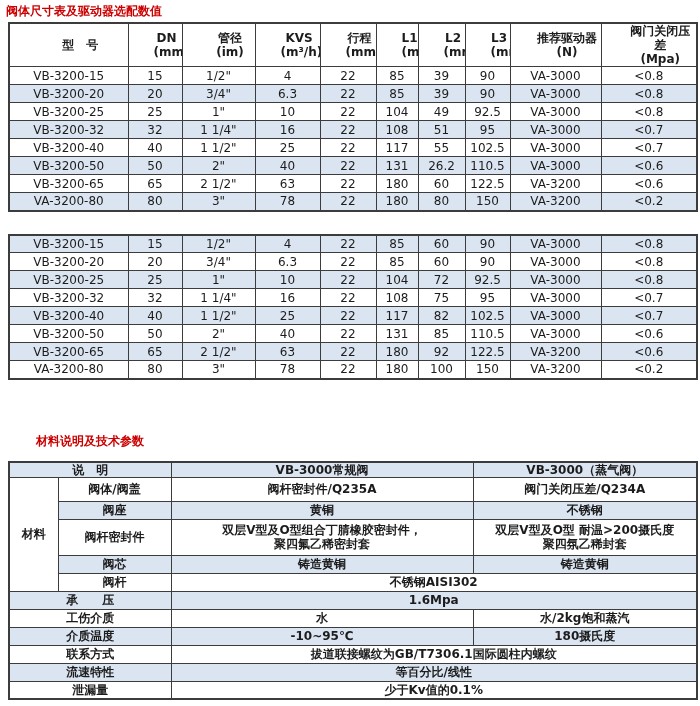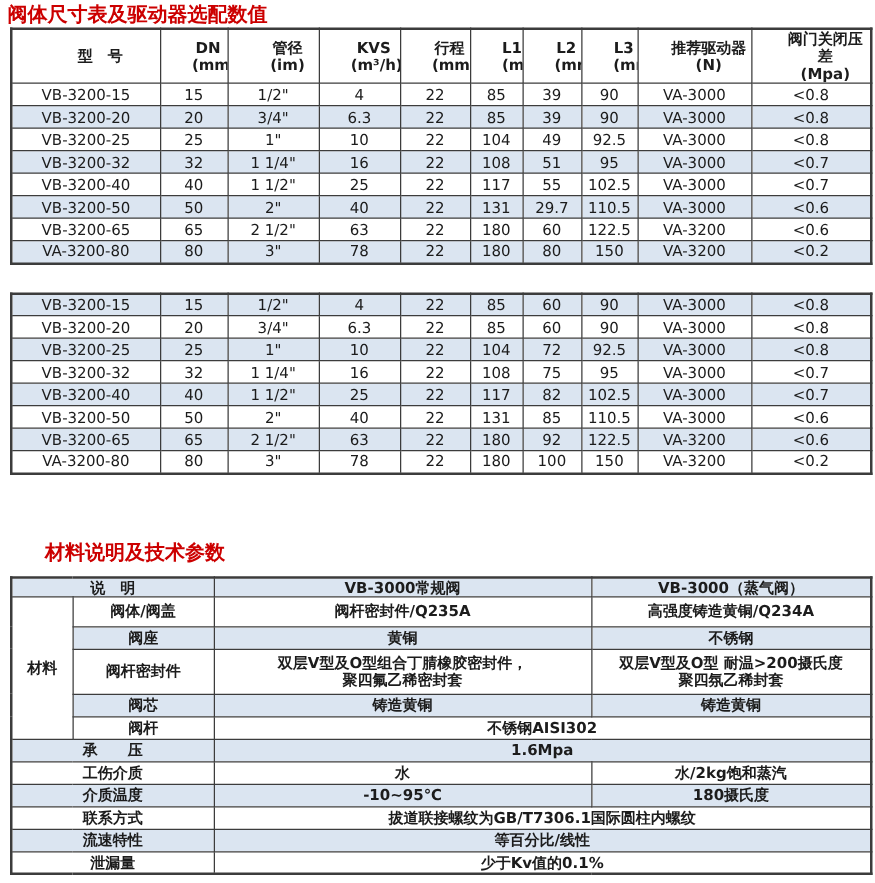--- a/index.html
+++ b/index.html
@@ -6,21 +6,21 @@
     margin: 0;
     padding: 0;
     background: #ffffff;
     width: 700px;
     font-family: "DejaVu Sans", "Liberation Sans", sans-serif;
     color: #1c1c1c;
   }
   .page { width: 700px; height: 706px; overflow: hidden; }
 
   .section-title {
-    font-size: 16px;
+    font-size: 12px;
     font-weight: bold;
     color: #cc0000;
     margin: 4px 0 3px 6px;
     line-height: 15px;
   }
   .section-title.second { margin-top: 54px; margin-bottom: 0; margin-left: 36px; }
 
   table.grid {
     border-collapse: collapse;
     table-layout: fixed;
@@ -203,21 +203,21 @@
     <td>&lt;0.7</td>
   </tr>
 
   <tr>
     <td>VB-3200-50</td>
     <td>50</td>
     <td>2"</td>
     <td>40</td>
     <td>22</td>
     <td>131</td>
-    <td>29.7</td>
+    <td>26.2</td>
     <td>110.5</td>
     <td>VA-3000</td>
     <td>&lt;0.6</td>
   </tr>
 
   <tr>
     <td>VB-3200-65</td>
     <td>65</td>
     <td>2 1/2"</td>
     <td>63</td>
@@ -376,21 +376,21 @@
     <tbody>
       <tr class="shaded h32">
         <td colspan="2">说　明</td>
         <td>VB-3000常规阀</td>
         <td>VB-3000（蒸气阀）</td>
       </tr>
       <tr class="h24">
         <td rowspan="5" class="white-bg">材料</td>
         <td>阀体/阀盖</td>
         <td>阀杆密封件/Q235A</td>
-        <td>高强度铸造黄铜/Q234A</td>
+        <td>阀门关闭压差/Q234A</td>
       </tr>
       <tr class="shaded h18">
         <td>阀座</td>
         <td>黄铜</td>
         <td>不锈钢</td>
       </tr>
       <tr class="h36">
         <td>阀杆密封件</td>
         <td class="ml">双层V型及O型组合丁腈橡胶密封件，
 聚四氟乙稀密封套</td>

